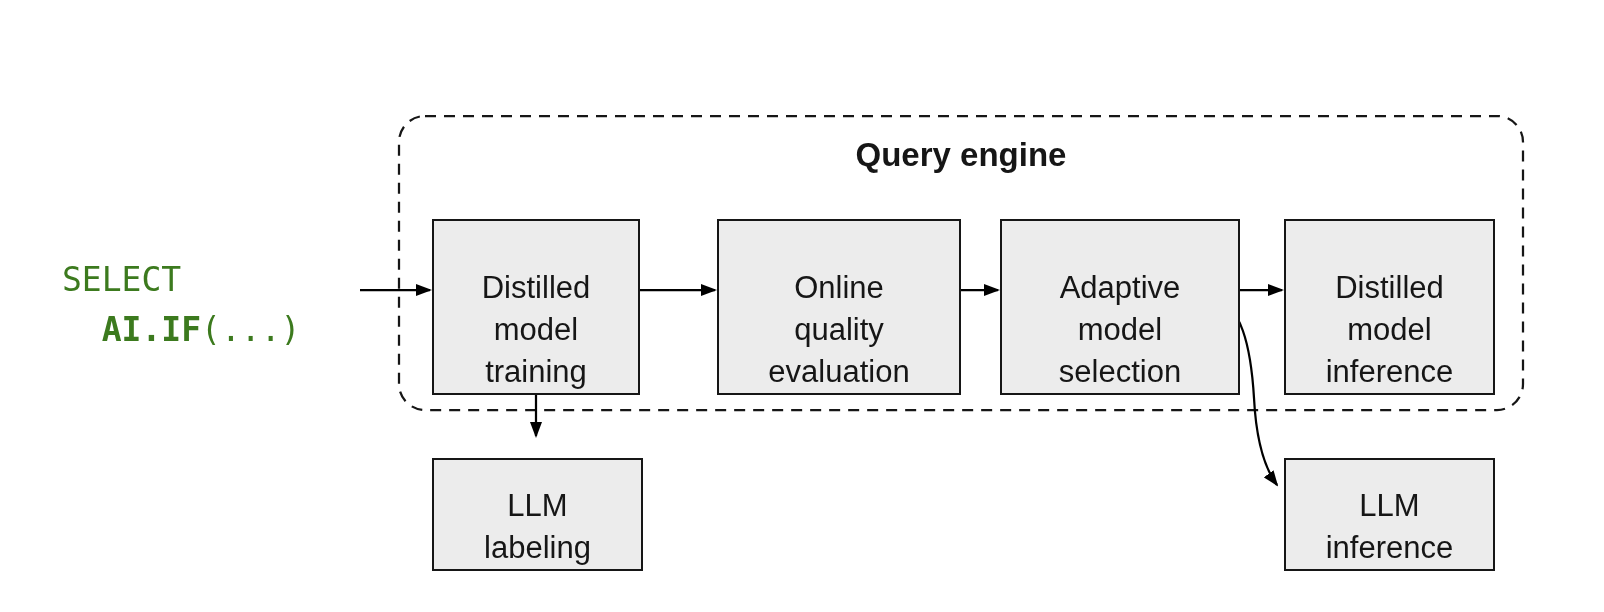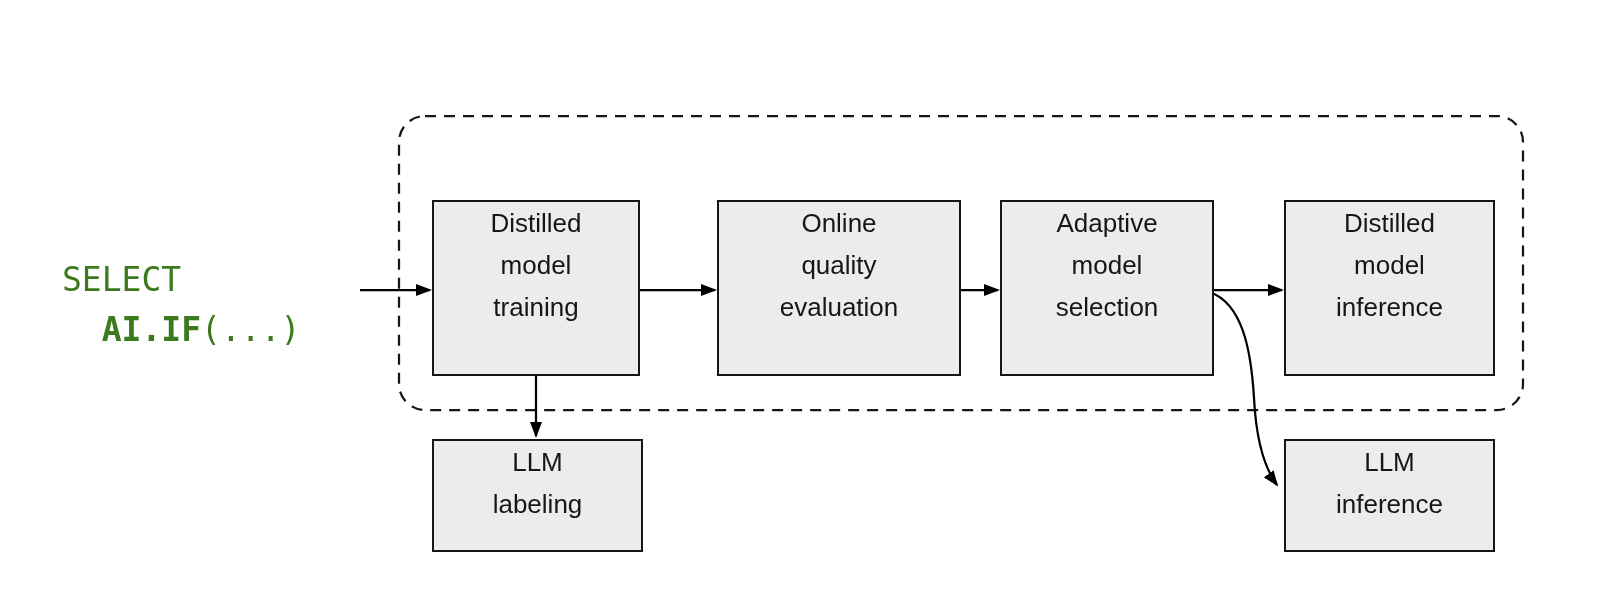--- a/index.html
+++ b/index.html
@@ -56,30 +56,31 @@
     text-align: center;
     font-weight: bold;
     font-size: 33px;
     color: var(--text);
   }
   .node {
     position: absolute;
     background: var(--box-fill);
     border: 2px solid var(--box-border);
     display: flex;
-    align-items: flex-start;
+    align-items: flex-end;
     justify-content: center;
     text-align: center;
-    font-size: 26px;
+    font-size: 31px;
     line-height: 42px;
+    margin-top: 19px;
   }
   .node .node-label { white-space: pre-line; }
   .node-training   { left: 432px;  top: 200px; width: 208px; height: 176px; }
   .node-evaluation { left: 717px;  top: 200px; width: 244px; height: 176px; }
-  .node-selection  { left: 1000px; top: 200px; width: 214px; height: 176px; }
+  .node-selection  { left: 1000px; top: 200px; width: 240px; height: 176px; }
   .node-inference  { left: 1284px; top: 200px; width: 211px; height: 176px; }
   .node-llm-labeling  { left: 432px;  top: 439px; width: 211px; height: 113px; }
   .node-llm-inference { left: 1284px; top: 439px; width: 211px; height: 113px; }
 </style>
 </head>
 <body>
 
 <div class="canvas">
 
   <svg class="overlay" viewBox="0 0 1604 612" xmlns="http://www.w3.org/2000/svg">
@@ -95,20 +96,21 @@
     <line class="arrow-line" x1="640" y1="290" x2="715" y2="290" marker-end="url(#arrowhead)"></line>
     <line class="arrow-line" x1="928" y1="290" x2="998" y2="290" marker-end="url(#arrowhead)"></line>
     <line class="arrow-line" x1="1210" y1="290" x2="1282" y2="290" marker-end="url(#arrowhead)"></line>
     <line class="arrow-line" x1="536" y1="374" x2="536" y2="436" marker-end="url(#arrowhead)"></line>
     <path class="arrow-line" d="M 1210 292 C 1242 304 1251 348 1254 398 C 1256 437 1263 466 1277 485" marker-end="url(#arrowhead)"></path>
   </svg>
 
   <pre class="code"><span>SELECT</span>
 <span>  </span><span class="kw-bold">AI.IF</span><span>(...)</span></pre>
 
+  <div class="engine-title">Query engine</div>
 
   <div class="node node-training">
     <span class="node-label">Distilled
 model
 training</span>
   </div>
   <div class="node node-evaluation">
     <span class="node-label">Online
 quality
 evaluation</span>

